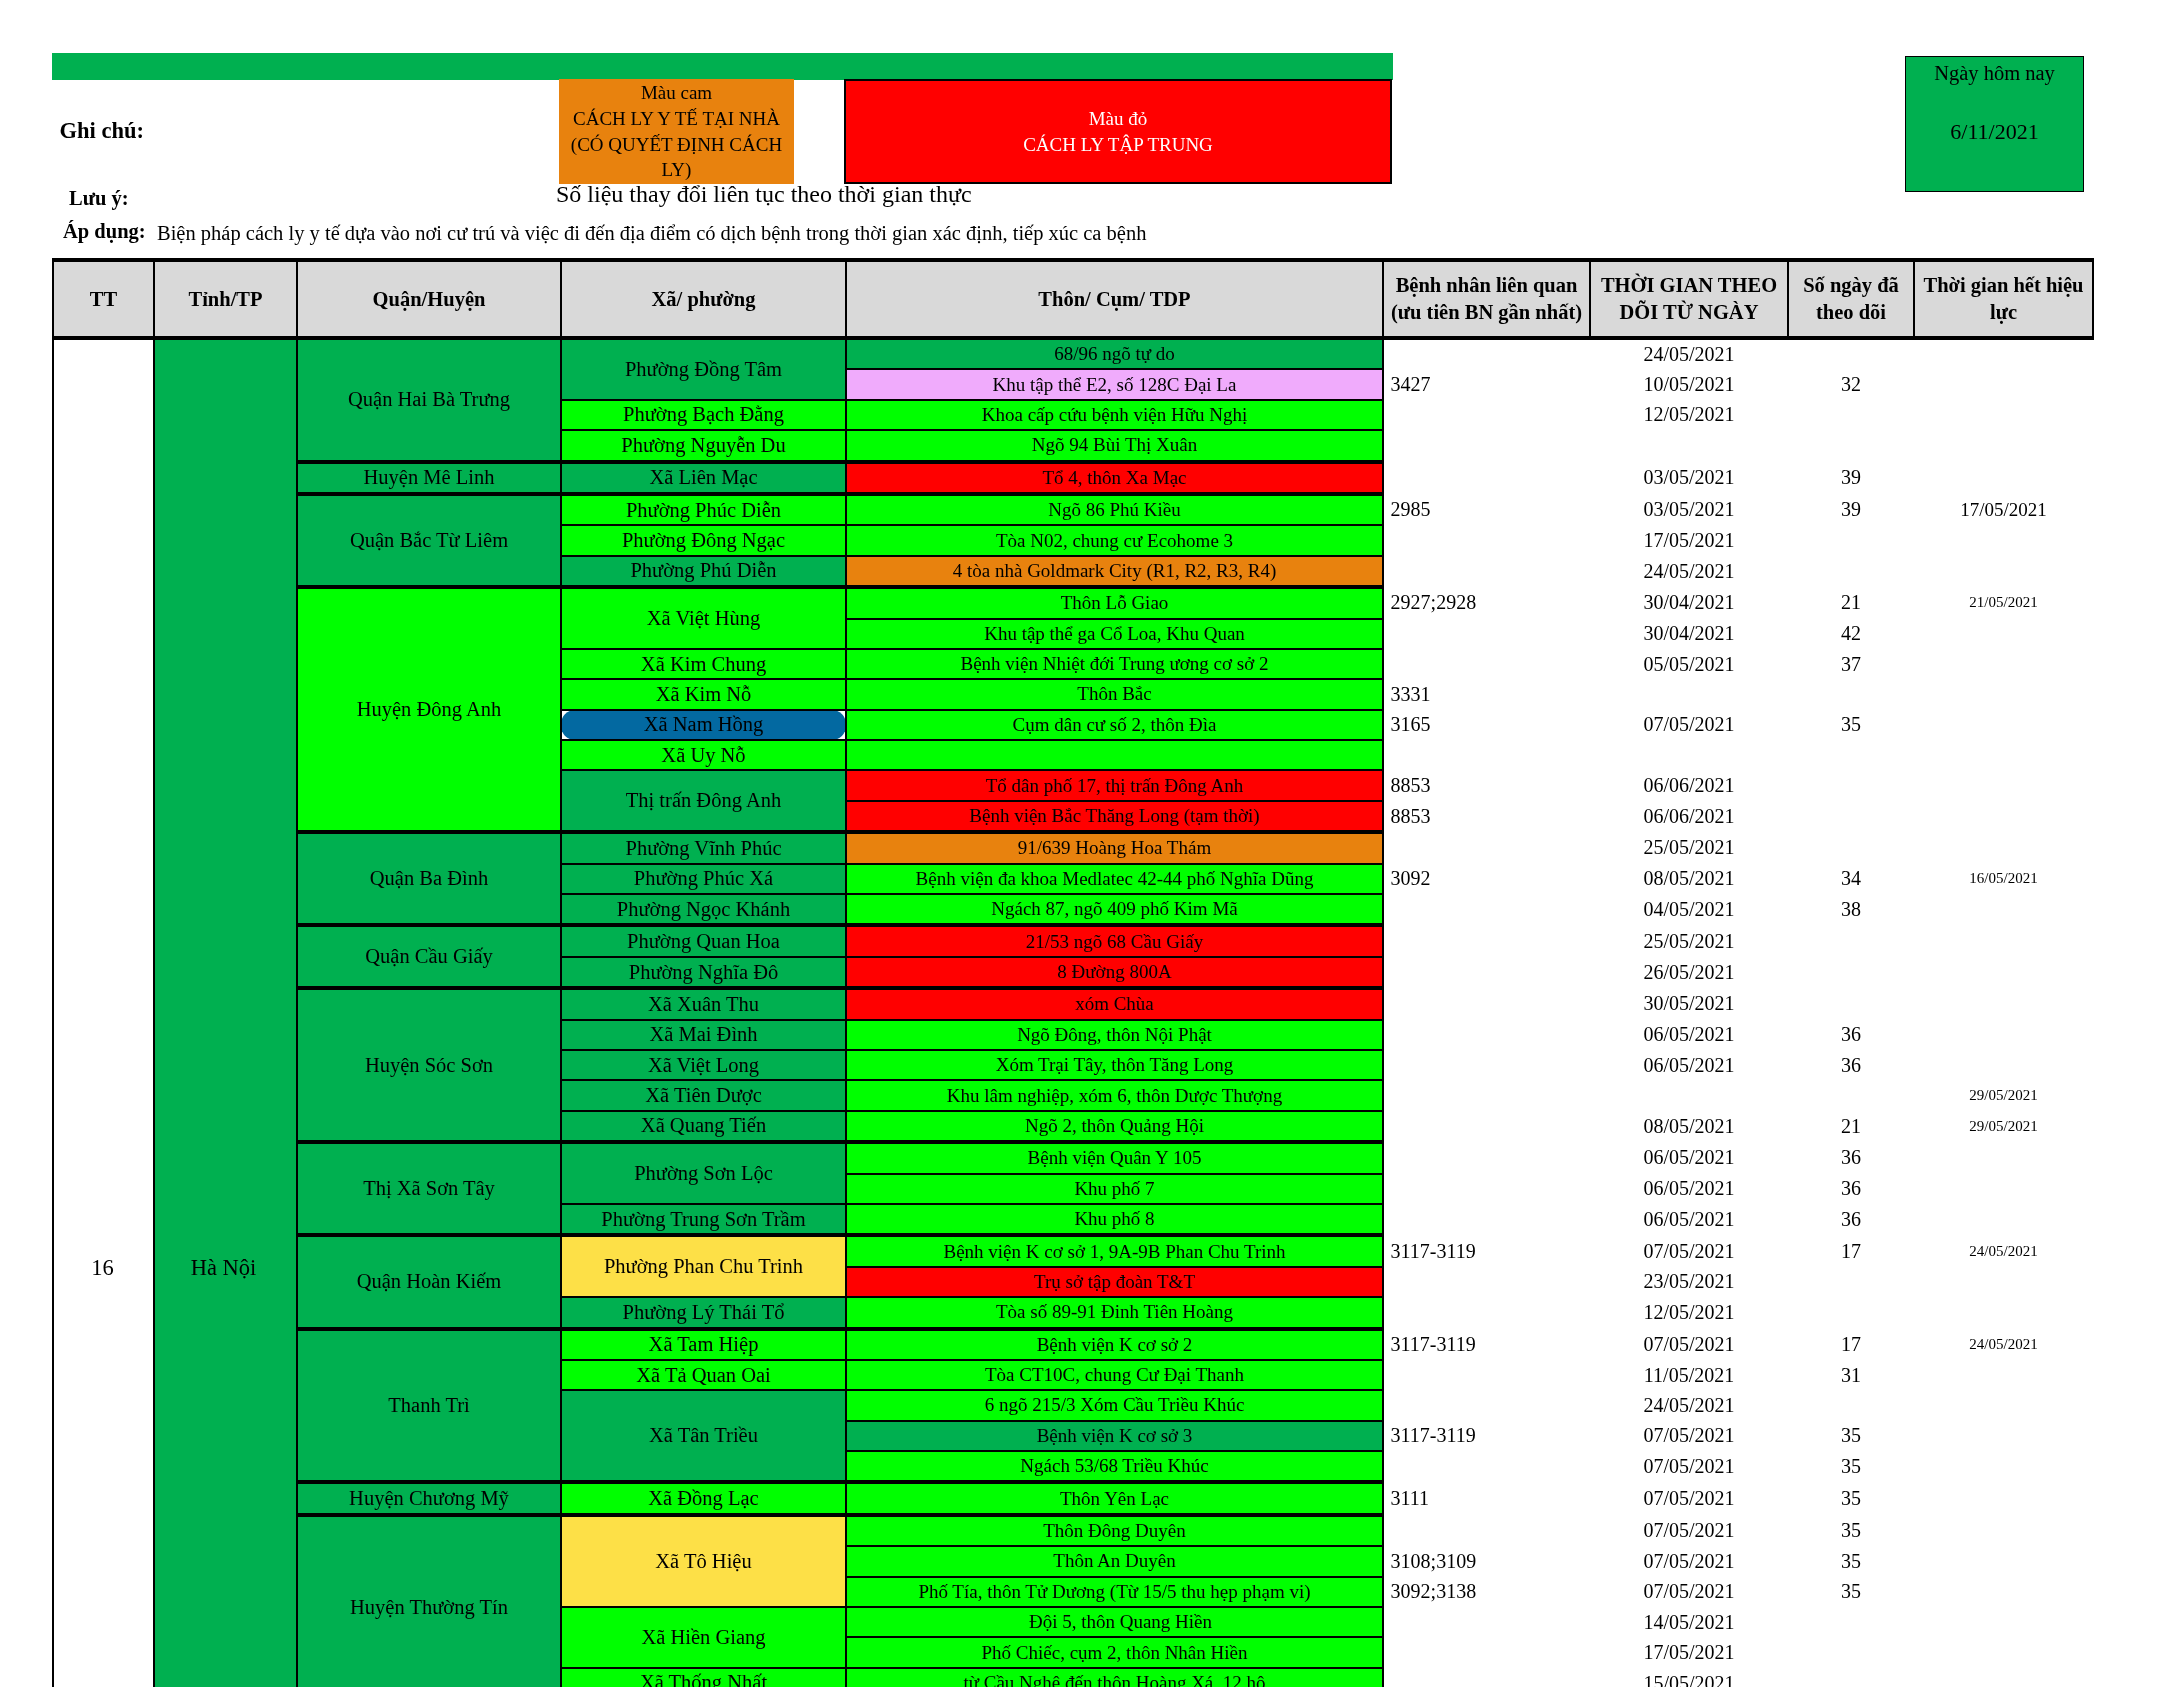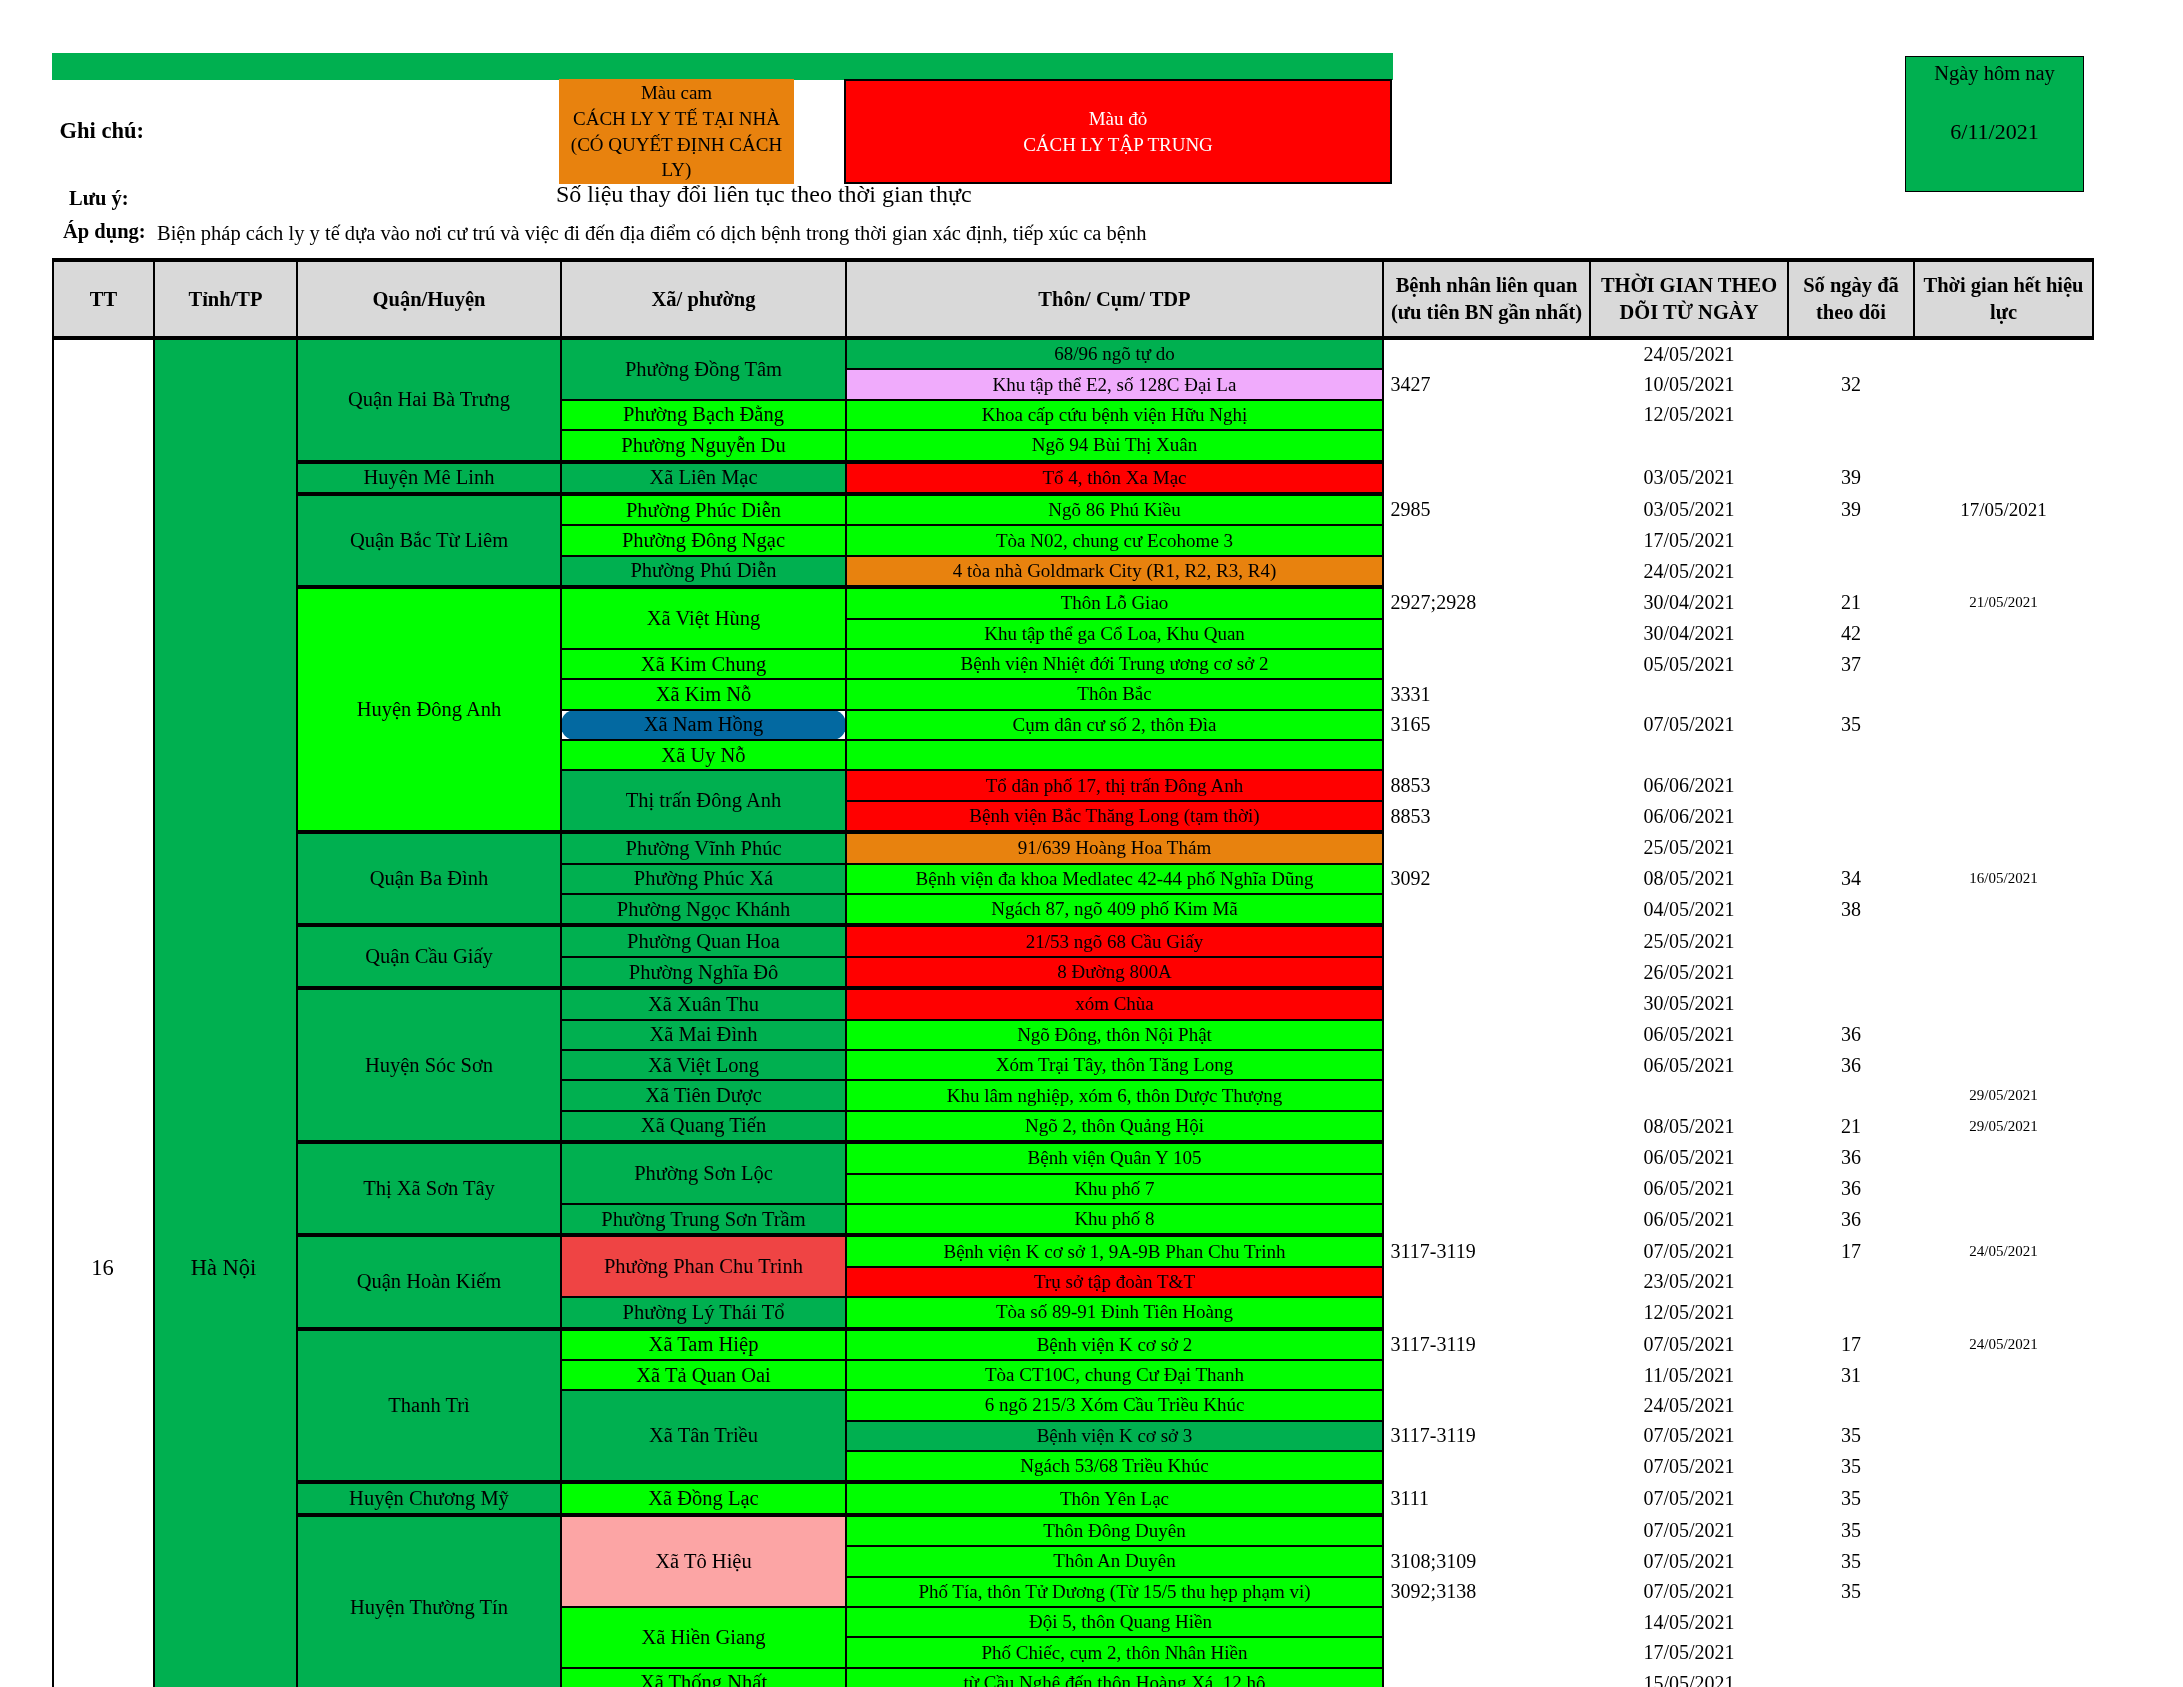--- a/index.html
+++ b/index.html
@@ -328,21 +328,21 @@
         <tr>
           <td class="b c-comm" rowspan="1" style="background: rgb(0, 176, 80);">Phường Trung Sơn Trầm</td>
           <td class="b c-ham" style="background: rgb(0, 255, 0);">Khu phố 8</td>
           <td class="white bn"></td>
           <td class="white date">06/05/2021</td>
           <td class="white days">36</td>
           <td class="white exp"></td>
         </tr>
         <tr class="grp">
           <td class="b c-dist" rowspan="3" style="background: rgb(0, 176, 80);">Quận Hoàn Kiếm</td>
-          <td class="b c-comm" rowspan="2" style="background: #ef4444;">Phường Phan Chu Trinh</td>
+          <td class="b c-comm" rowspan="2" style="background: #fde047;">Phường Phan Chu Trinh</td>
           <td class="b c-ham" style="background: rgb(0, 255, 0);">Bệnh viện K cơ sở 1, 9A-9B Phan Chu Trinh</td>
           <td class="white bn">3117-3119</td>
           <td class="white date">07/05/2021</td>
           <td class="white days">17</td>
           <td class="white exp small">24/05/2021</td>
         </tr>
         <tr>
           <td class="b c-ham" style="background: rgb(255, 0, 0);">Trụ sở tập đoàn T&amp;T</td>
           <td class="white bn"></td>
           <td class="white date">23/05/2021</td>
@@ -400,21 +400,21 @@
           <td class="b c-dist" rowspan="1" style="background: rgb(0, 176, 80);">Huyện Chương Mỹ</td>
           <td class="b c-comm" rowspan="1" style="background: rgb(0, 255, 0);">Xã Đồng Lạc</td>
           <td class="b c-ham" style="background: rgb(0, 255, 0);">Thôn Yên Lạc</td>
           <td class="white bn">3111</td>
           <td class="white date">07/05/2021</td>
           <td class="white days">35</td>
           <td class="white exp"></td>
         </tr>
         <tr class="grp">
           <td class="b c-dist" rowspan="6" style="background: rgb(0, 176, 80);">Huyện Thường Tín</td>
-          <td class="b c-comm" rowspan="3" style="background: #fca5a5;">Xã Tô Hiệu</td>
+          <td class="b c-comm" rowspan="3" style="background: #fde047;">Xã Tô Hiệu</td>
           <td class="b c-ham" style="background: rgb(0, 255, 0);">Thôn Đông Duyên</td>
           <td class="white bn"></td>
           <td class="white date">07/05/2021</td>
           <td class="white days">35</td>
           <td class="white exp"></td>
         </tr>
         <tr>
           <td class="b c-ham" style="background: rgb(0, 255, 0);">Thôn An Duyên</td>
           <td class="white bn">3108;3109</td>
           <td class="white date">07/05/2021</td>

